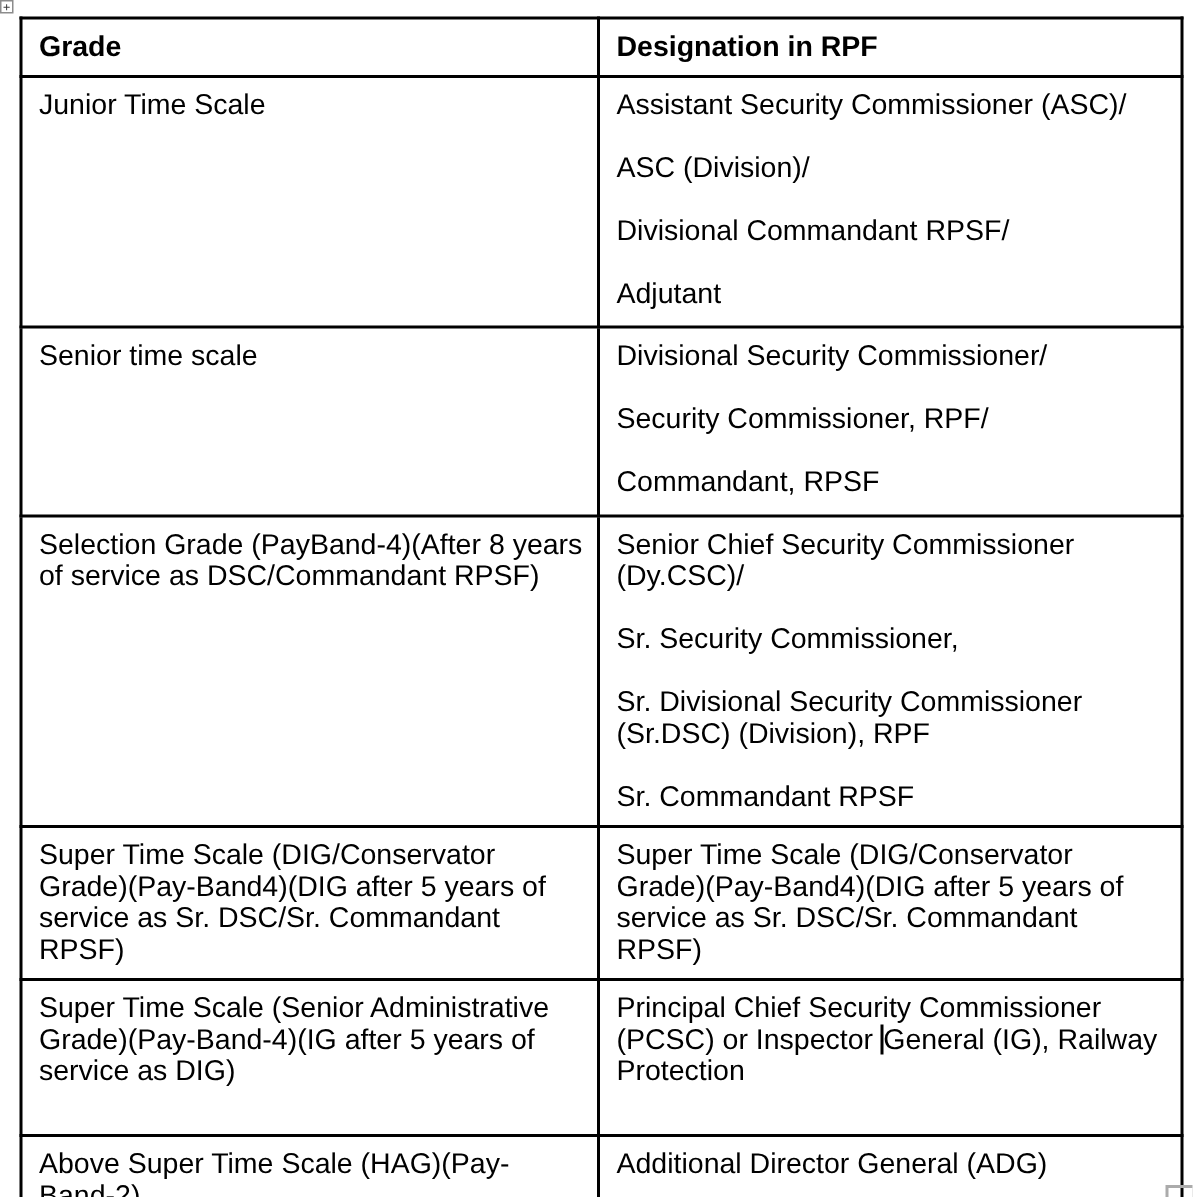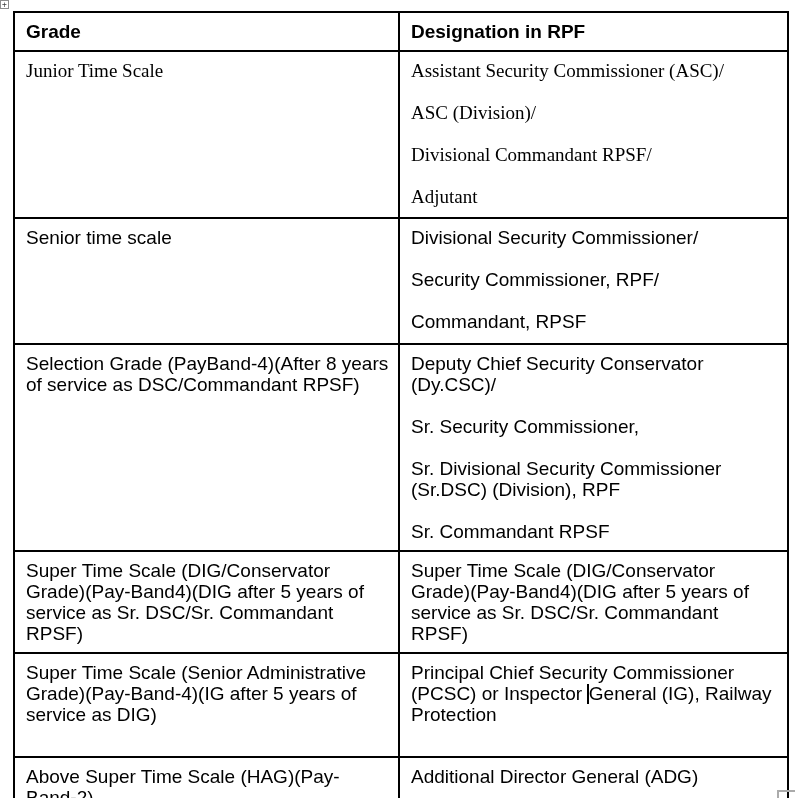--- a/index.html
+++ b/index.html
@@ -84,21 +84,21 @@
   <colgroup>
     <col class="col-grade">
     <col class="col-desig">
   </colgroup>
   <tbody>
       <tr style="height:37px;">
     <th>Grade</th>
     <th>Designation in RPF</th>
   </tr>
 
-  <tr style="height:167px;font-family:Liberation Serif, serif;">
+  <tr style="height:167px;">
     <td>
           <p class="cell-par">Junior Time Scale</p>
         </td>
     <td>
       <p class="cell-par">Assistant Security Commissioner (ASC)/</p>
       <p class="cell-par">ASC (Division)/</p>
       <p class="cell-par">Divisional Commandant RPSF/</p>
       <p class="cell-par">Adjutant</p>
     </td>
   </tr>
@@ -112,21 +112,21 @@
       <p class="cell-par">Security Commissioner, RPF/</p>
       <p class="cell-par">Commandant, RPSF</p>
     </td>
   </tr>
 
   <tr style="height:189px;">
     <td>
           <p class="cell-par">Selection Grade (PayBand-4)(After 8 years of service as DSC/Commandant RPSF)</p>
         </td>
     <td>
-      <p class="cell-par">Deputy Chief Security Conservator (Dy.CSC)/</p>
+      <p class="cell-par">Senior Chief Security Commissioner (Dy.CSC)/</p>
       <p class="cell-par">Sr. Security Commissioner,</p>
       <p class="cell-par">Sr. Divisional Security Commissioner (Sr.DSC) (Division), RPF</p>
       <p class="cell-par">Sr. Commandant RPSF</p>
     </td>
   </tr>
 
   <tr style="height:73px;margin-left:35px;">
     <td>
           <p class="cell-par">Super Time Scale (DIG/Conservator Grade)(Pay-Band4)(DIG after 5 years of service as Sr. DSC/Sr. Commandant RPSF)</p>
         </td>

